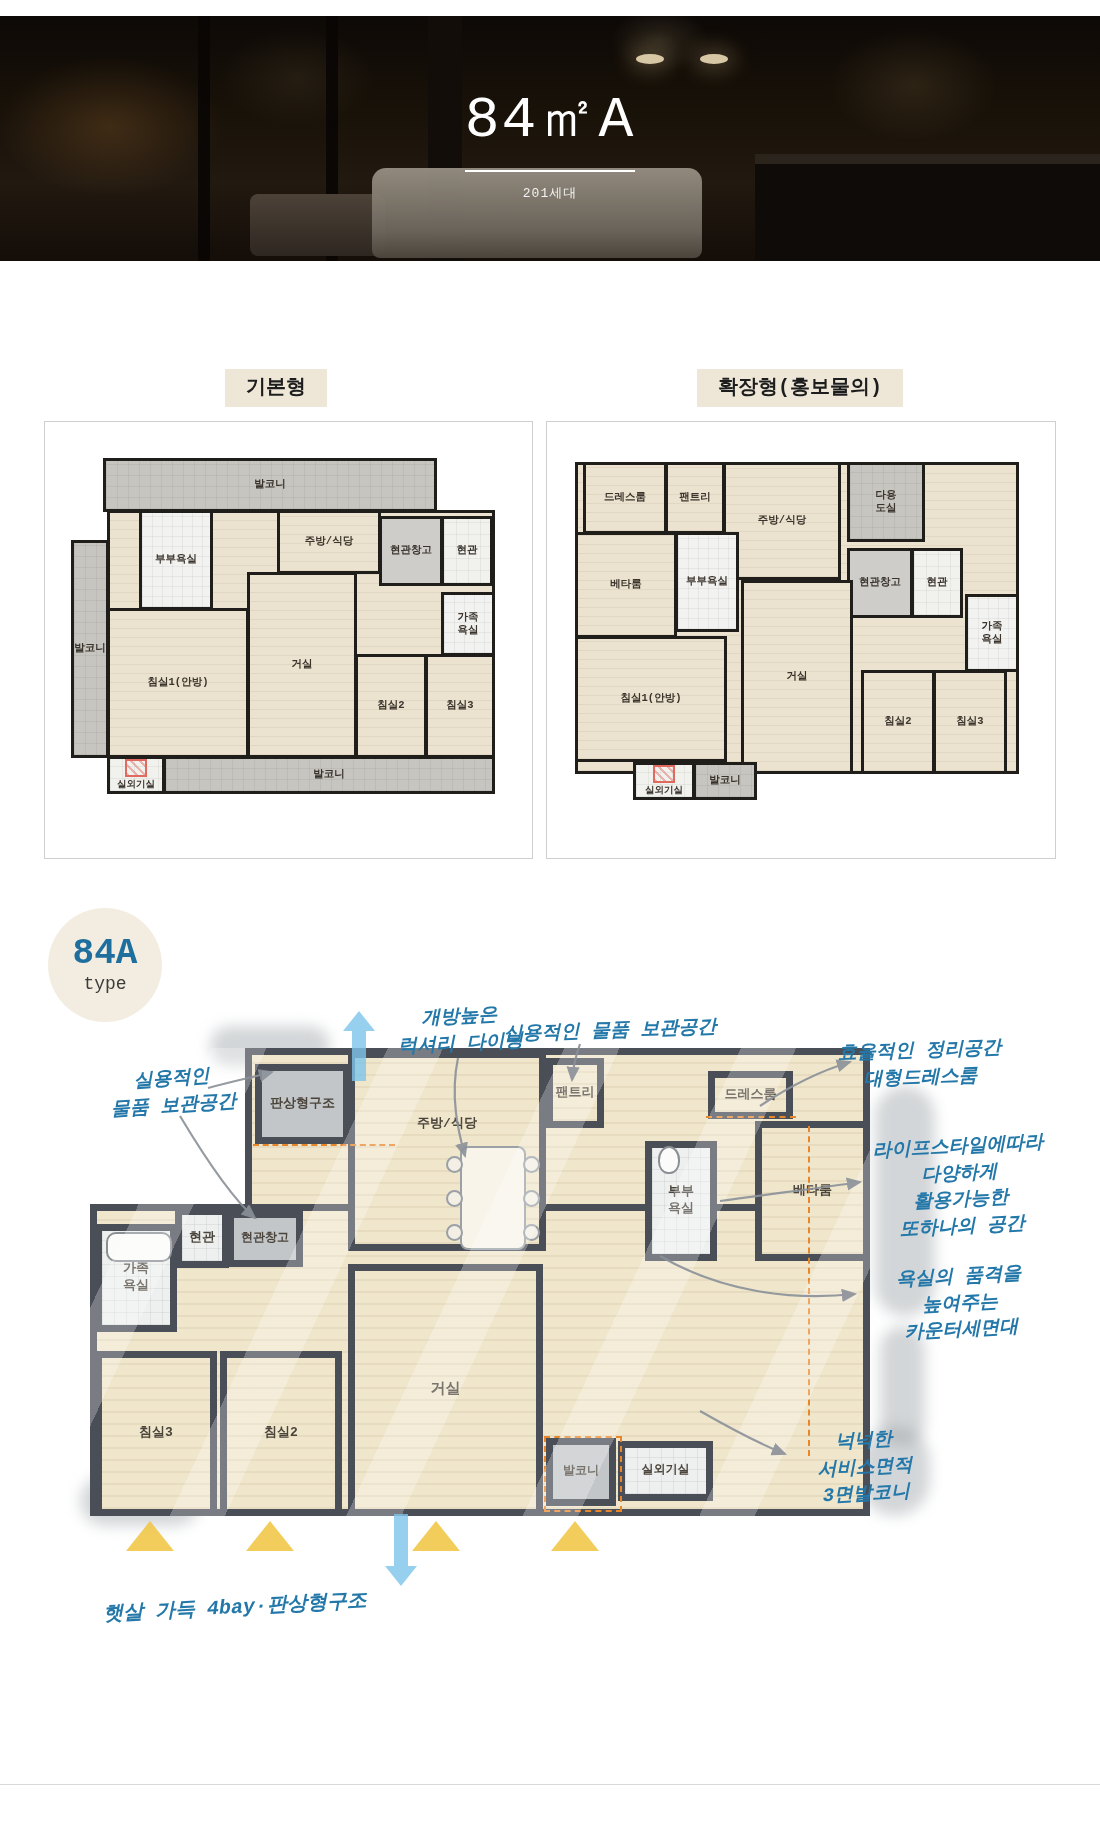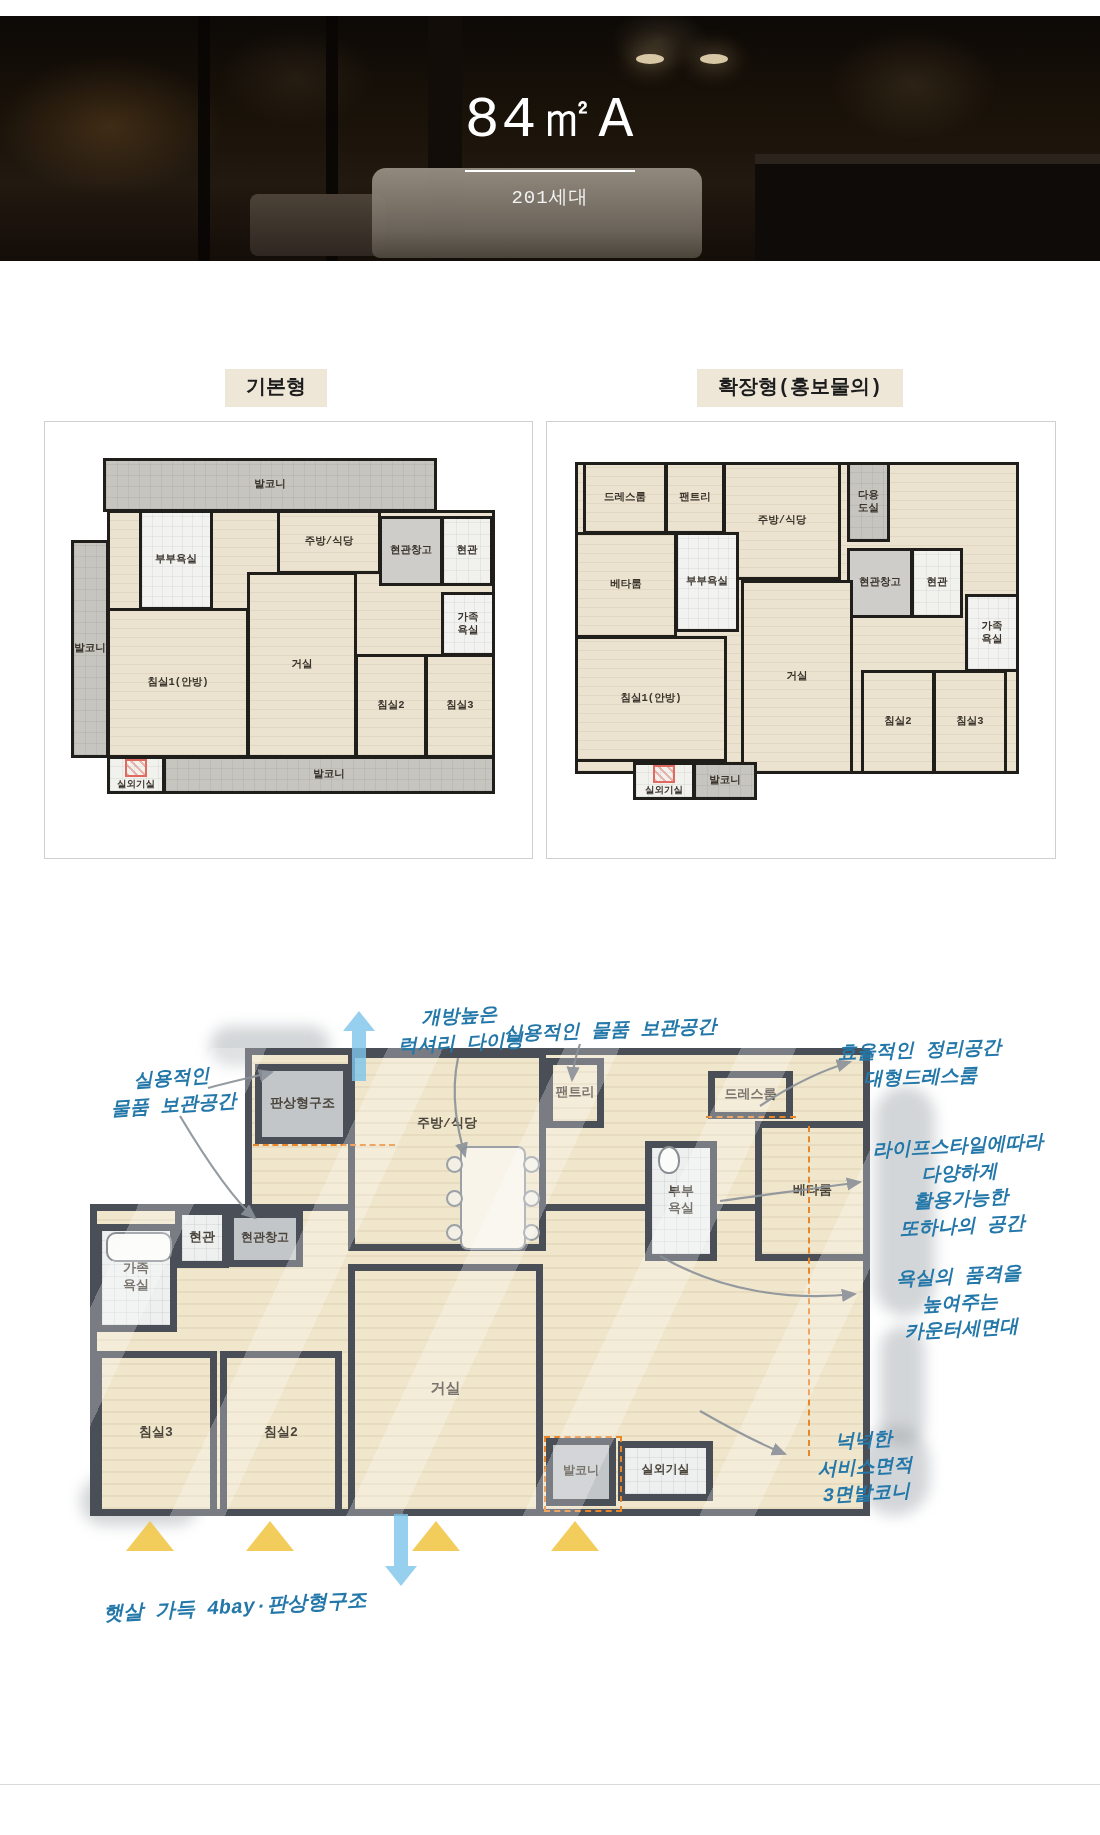--- a/index.html
+++ b/index.html
@@ -20,21 +20,21 @@
     background:linear-gradient(180deg,#978f83,#6e675d 70%,#4e473e);opacity:.95;}
   .hero .chaise{position:absolute;left:250px;top:178px;width:135px;height:62px;border-radius:8px;
     background:linear-gradient(180deg,#4c4238,#2e2620);}
   .hero .island{position:absolute;left:755px;top:138px;width:345px;height:110px;
     background:linear-gradient(180deg,#2b241c 0 10px,#0e0b09 10px);}
   .hero .pendant{position:absolute;width:28px;height:10px;border-radius:50%;background:#d8c7a4;
     box-shadow:0 0 20px 8px rgba(232,200,140,.22);}
   .hero-text{position:absolute;left:0;top:0;width:100%;text-align:center;color:#fff;}
   .hero-title{margin-top:62px;font-size:58px;font-weight:normal;letter-spacing:2px;}
   .hero-rule{width:170px;height:2px;background:#fff;margin:14px auto 12px auto;}
-  .hero-units{font-size:19px;letter-spacing:1px;color:#f2f2f2;}
+  .hero-units{font-size:13px;letter-spacing:1px;color:#f2f2f2;}
 
   
   .sec-label{position:absolute;top:353px;transform:translateX(-50%);background:#eee7d8;color:#1d1d1d;
     font-size:20px;font-weight:bold;padding:7px 21px;line-height:1.2;}
 
   
   .plan-box{position:absolute;top:405px;height:438px;background:#fff;border:1px solid #cfcfcf;box-sizing:border-box;}
   #box-basic{left:44px;width:489px;}
   #box-ext{left:546px;width:510px;}
 
@@ -172,21 +172,21 @@
     <div class="base wood" style="left:28px;top:40px;width:444px;height:312px"></div>
     <div class="room wood" style="left:36px;top:40px;width:84px;height:72px">
         <span class="rlabel">드레스룸</span>
       </div>
     <div class="room wood" style="left:118px;top:40px;width:60px;height:72px">
         <span class="rlabel">팬트리</span>
       </div>
     <div class="room wood" style="left:176px;top:40px;width:118px;height:118px">
         <span class="rlabel">주방/식당</span>
       </div>
-    <div class="room gray" style="left:300px;top:40px;width:43px;height:80px">
+    <div class="room gray" style="left:300px;top:40px;width:78px;height:80px">
         <span class="rlabel">다용
 도실</span>
       </div>
     <div class="room wood" style="left:28px;top:110px;width:102px;height:106px">
         <span class="rlabel">베타룸</span>
       </div>
     <div class="room bath" style="left:128px;top:110px;width:64px;height:100px">
         <span class="rlabel">부부욕실</span>
       </div>
     <div class="room store" style="left:300px;top:126px;width:66px;height:70px">
@@ -213,20 +213,24 @@
       </div>
     <div class="room hall" style="left:86px;top:340px;width:62px;height:38px">
         <span class="ac-unit"></span>
         <span class="rlabel" style="font-size:9.5px">실외기실</span>
       </div>
     <div class="room gray" style="left:146px;top:340px;width:64px;height:38px">
         <span class="rlabel">발코니</span>
       </div>
   </div>
 
+  <div class="badge">
+    <div class="badge-title">84A</div>
+    <div class="badge-sub">type</div>
+  </div>
 
   <div class="sketch">
 
     <div class="blob" style="left:815px;top:90px;width:60px;height:230px"></div>
     <div class="blob" style="left:820px;top:330px;width:45px;height:120px"></div>
     <div class="blob" style="left:20px;top:480px;width:120px;height:50px"></div>
     <div class="blob" style="left:150px;top:30px;width:120px;height:40px"></div>
     <div class="blob" style="left:800px;top:430px;width:70px;height:90px"></div>
 
     <div class="sbase swood" style="left:185px;top:52px;width:625px;height:215px"></div>

